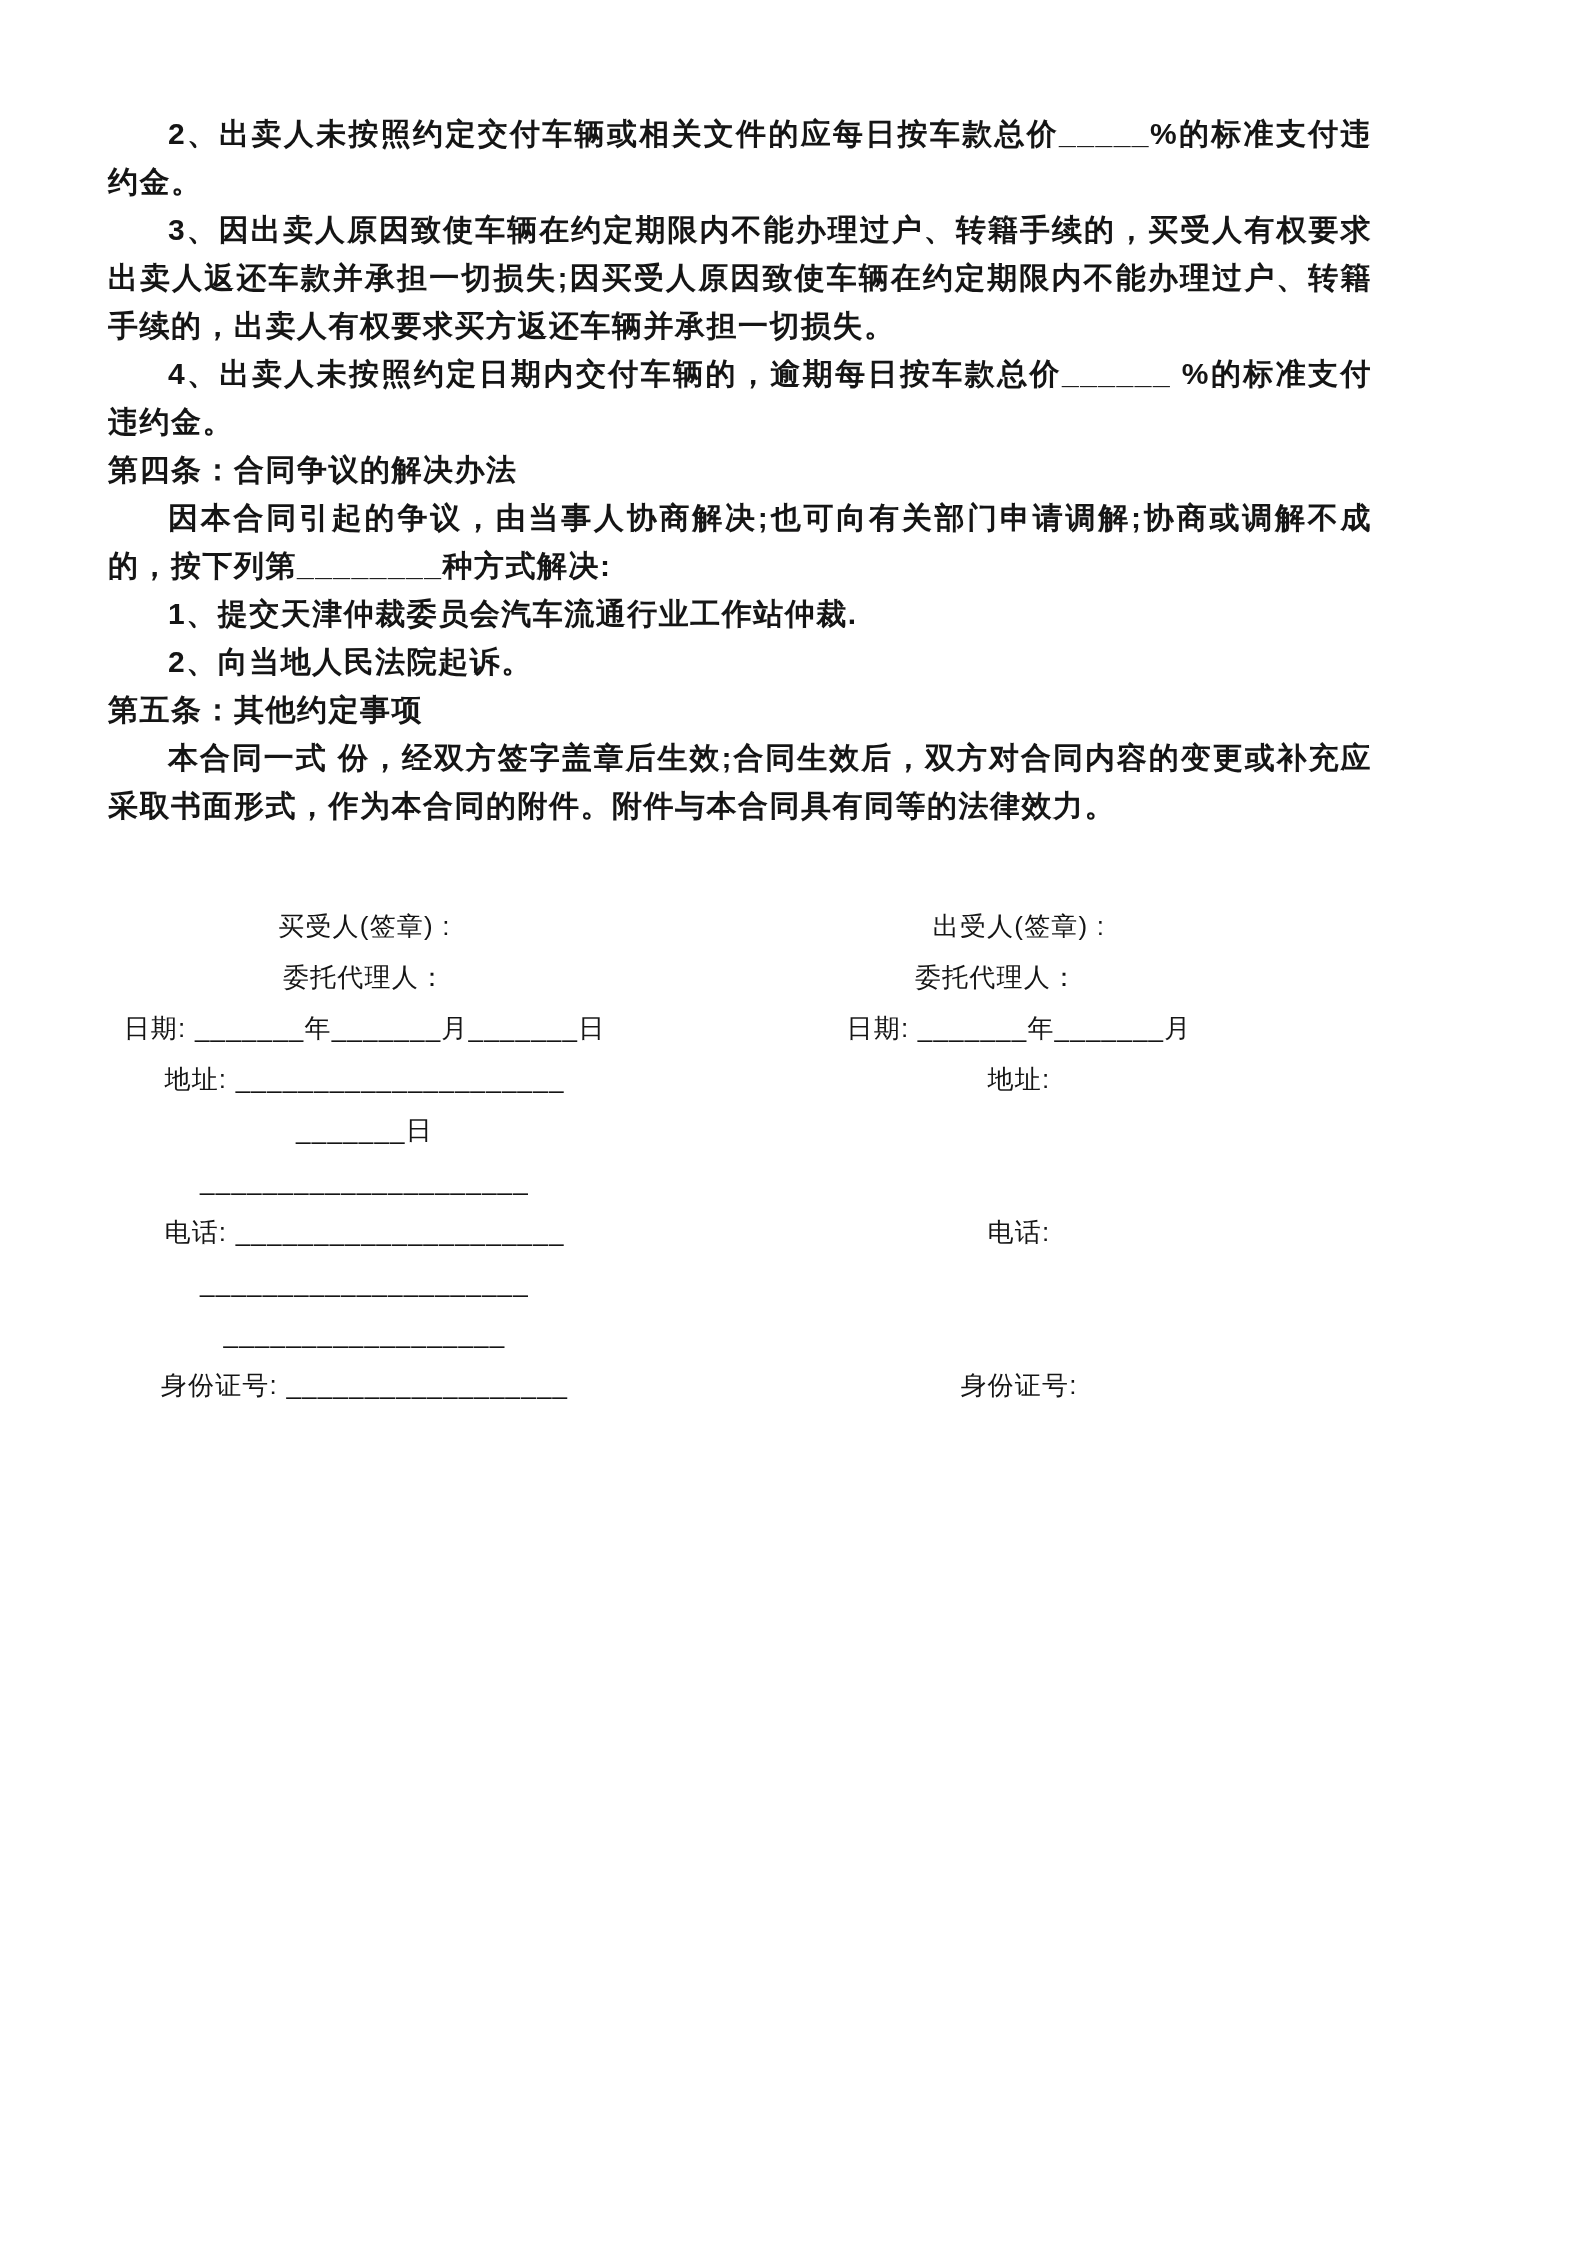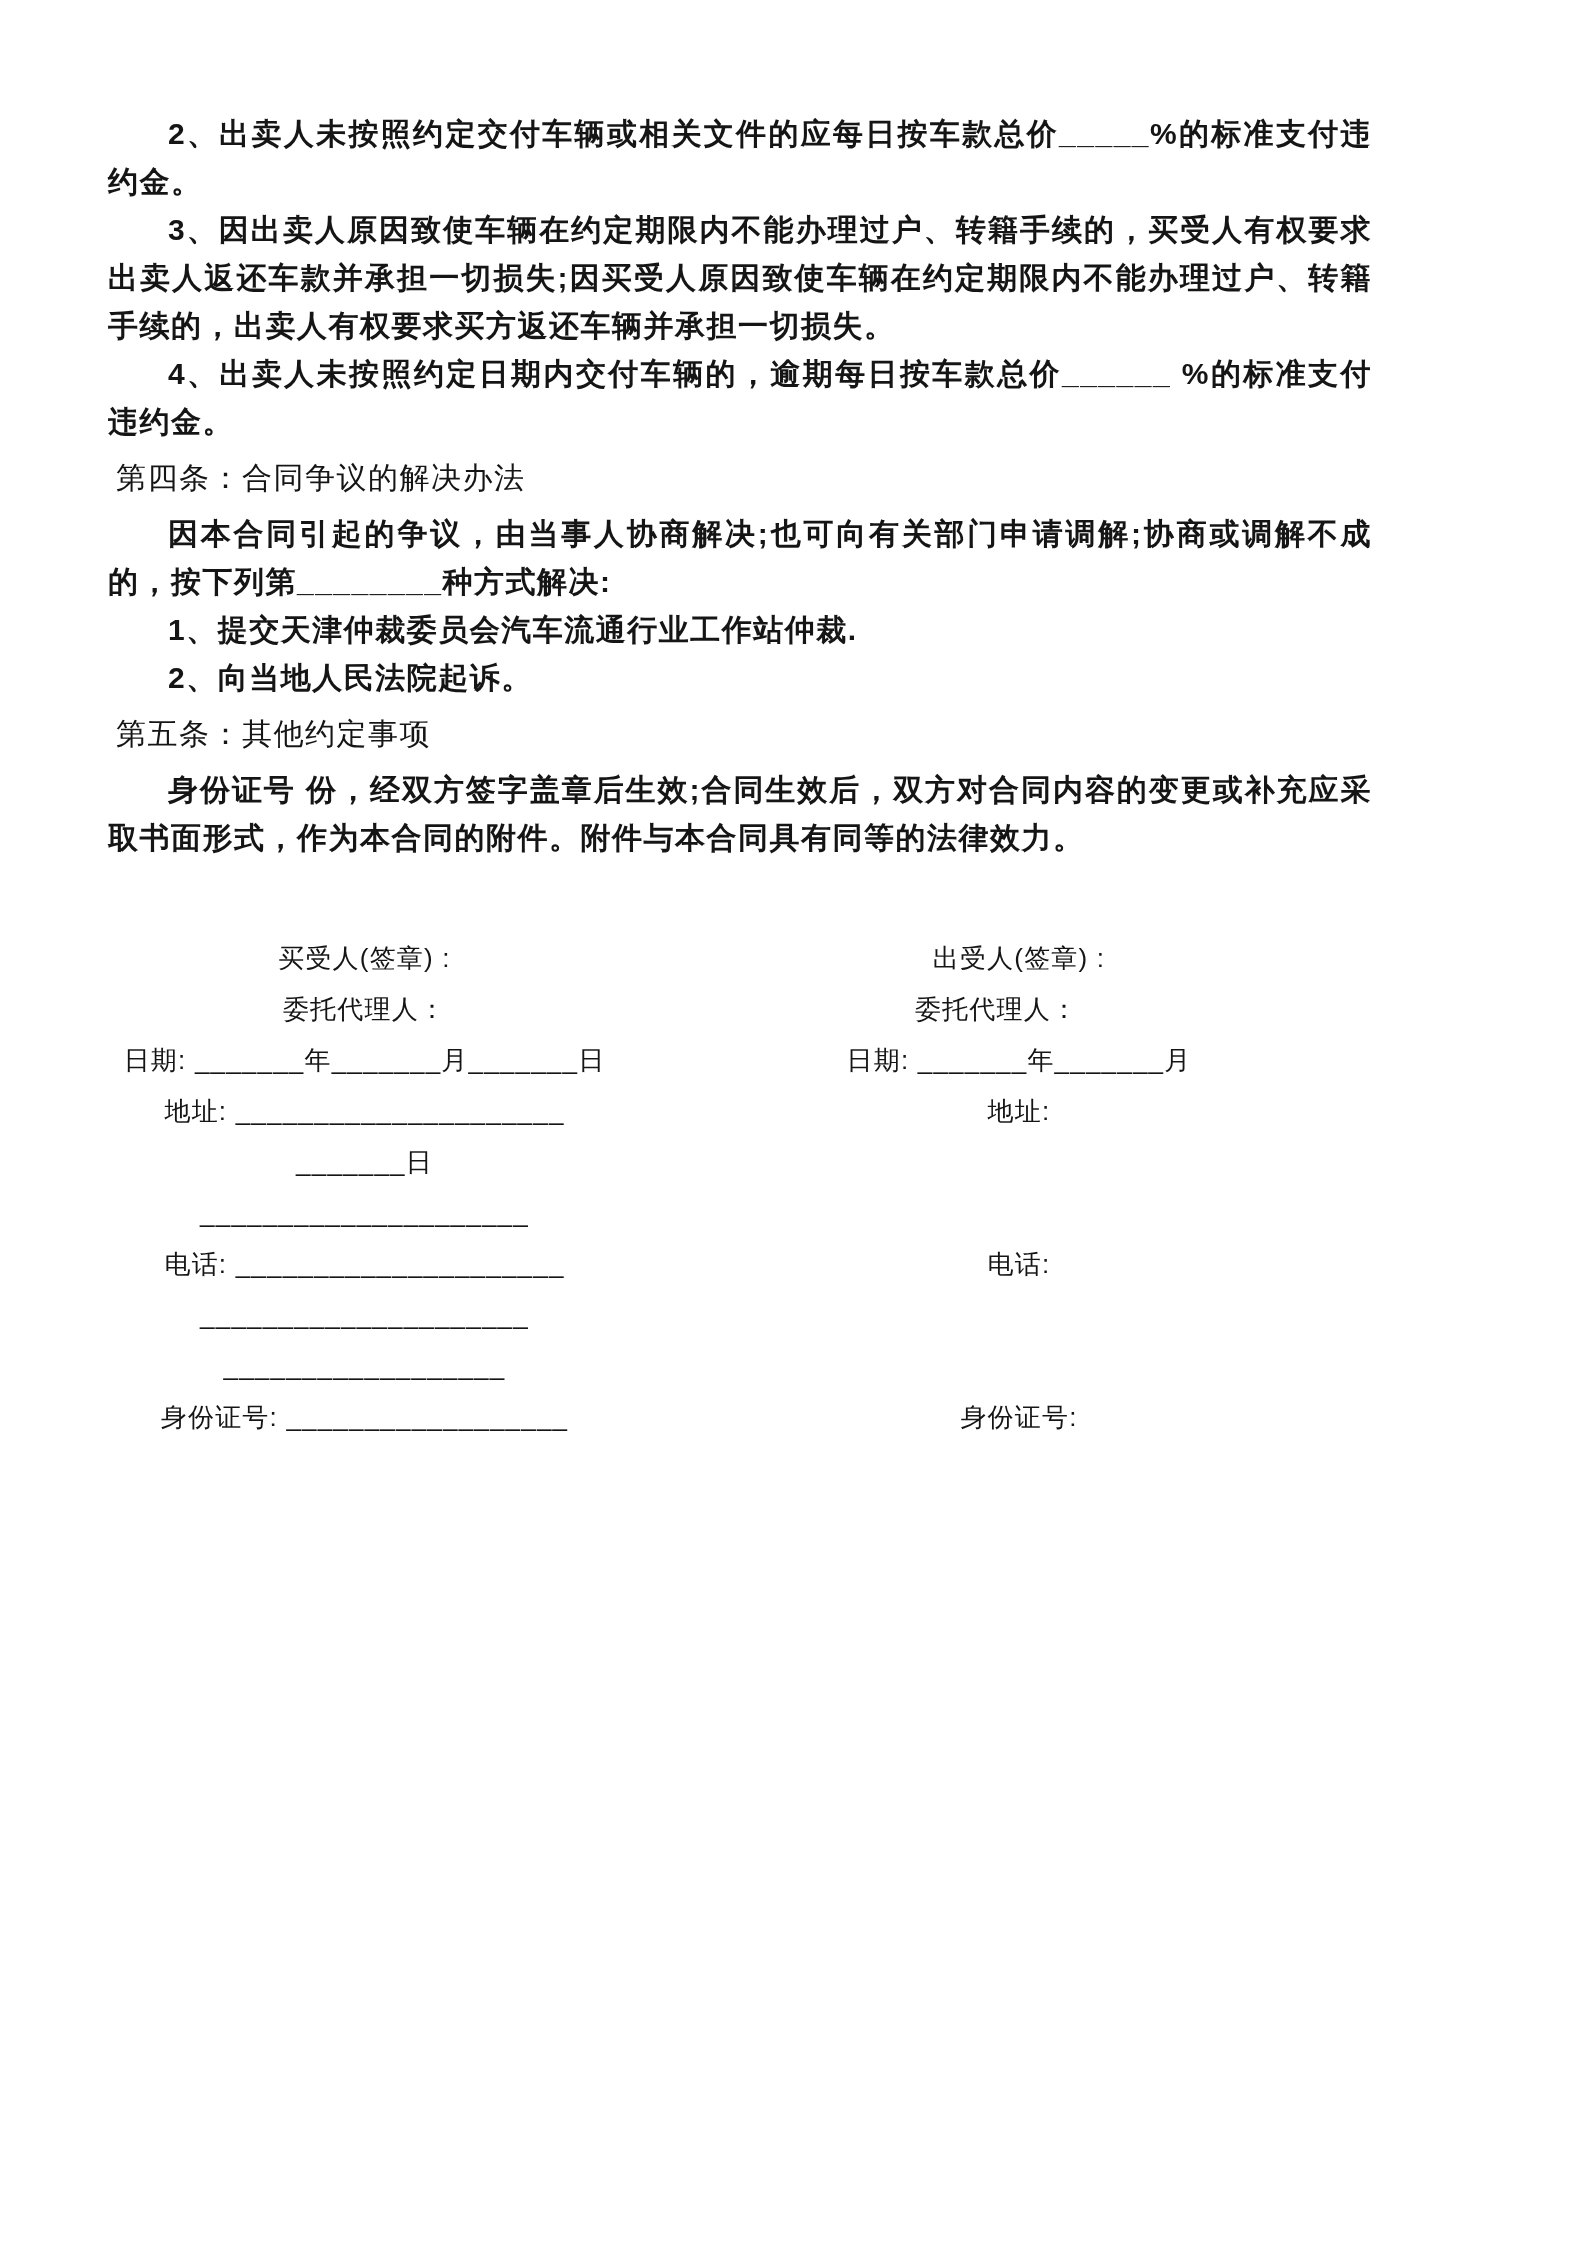--- a/index.html
+++ b/index.html
@@ -21,23 +21,23 @@
   .para {
     margin: 0;
     font-size: 30px;
     font-weight: 600;
     line-height: 48px;
     letter-spacing: 1.5px;
     text-indent: 2em;
     text-align: justify;
   }
   .heading {
-    margin: 8px;
+    margin: 0;
     font-size: 30px;
-    font-weight: 400;
+    font-weight: 700;
     line-height: 48px;
     letter-spacing: 1.5px;
     text-indent: 0;
   }
   .signatures {
     margin-top: 72px;
   }
   .sig-row {
     display: grid;
     grid-template-columns: 513px 1fr;
@@ -73,21 +73,21 @@
   <h3 class="heading">第四条：合同争议的解决办法</h3>
 
   <p class="para">因本合同引起的争议，由当事人协商解决;也可向有关部门申请调解;协商或调解不成的，按下列第________种方式解决:</p>
 
   <p class="para">1、提交天津仲裁委员会汽车流通行业工作站仲裁.</p>
 
   <p class="para">2、向当地人民法院起诉。</p>
 
   <h3 class="heading">第五条：其他约定事项</h3>
 
-  <p class="para">身份证号 份，经双方签字盖章后生效;合同生效后，双方对合同内容的变更或补充应采取书面形式，作为本合同的附件。附件与本合同具有同等的法律效力。</p>
+  <p class="para">本合同一式 份，经双方签字盖章后生效;合同生效后，双方对合同内容的变更或补充应采取书面形式，作为本合同的附件。附件与本合同具有同等的法律效力。</p>
 
   <div class="signatures">
 
     <div class="sig-row">
       <div class="sig-left">买受人(签章) :</div>
       <div class="sig-right">出受人(签章) :</div>
     </div>
 
     <div class="sig-row">
       <div class="sig-left">委托代理人：</div>

